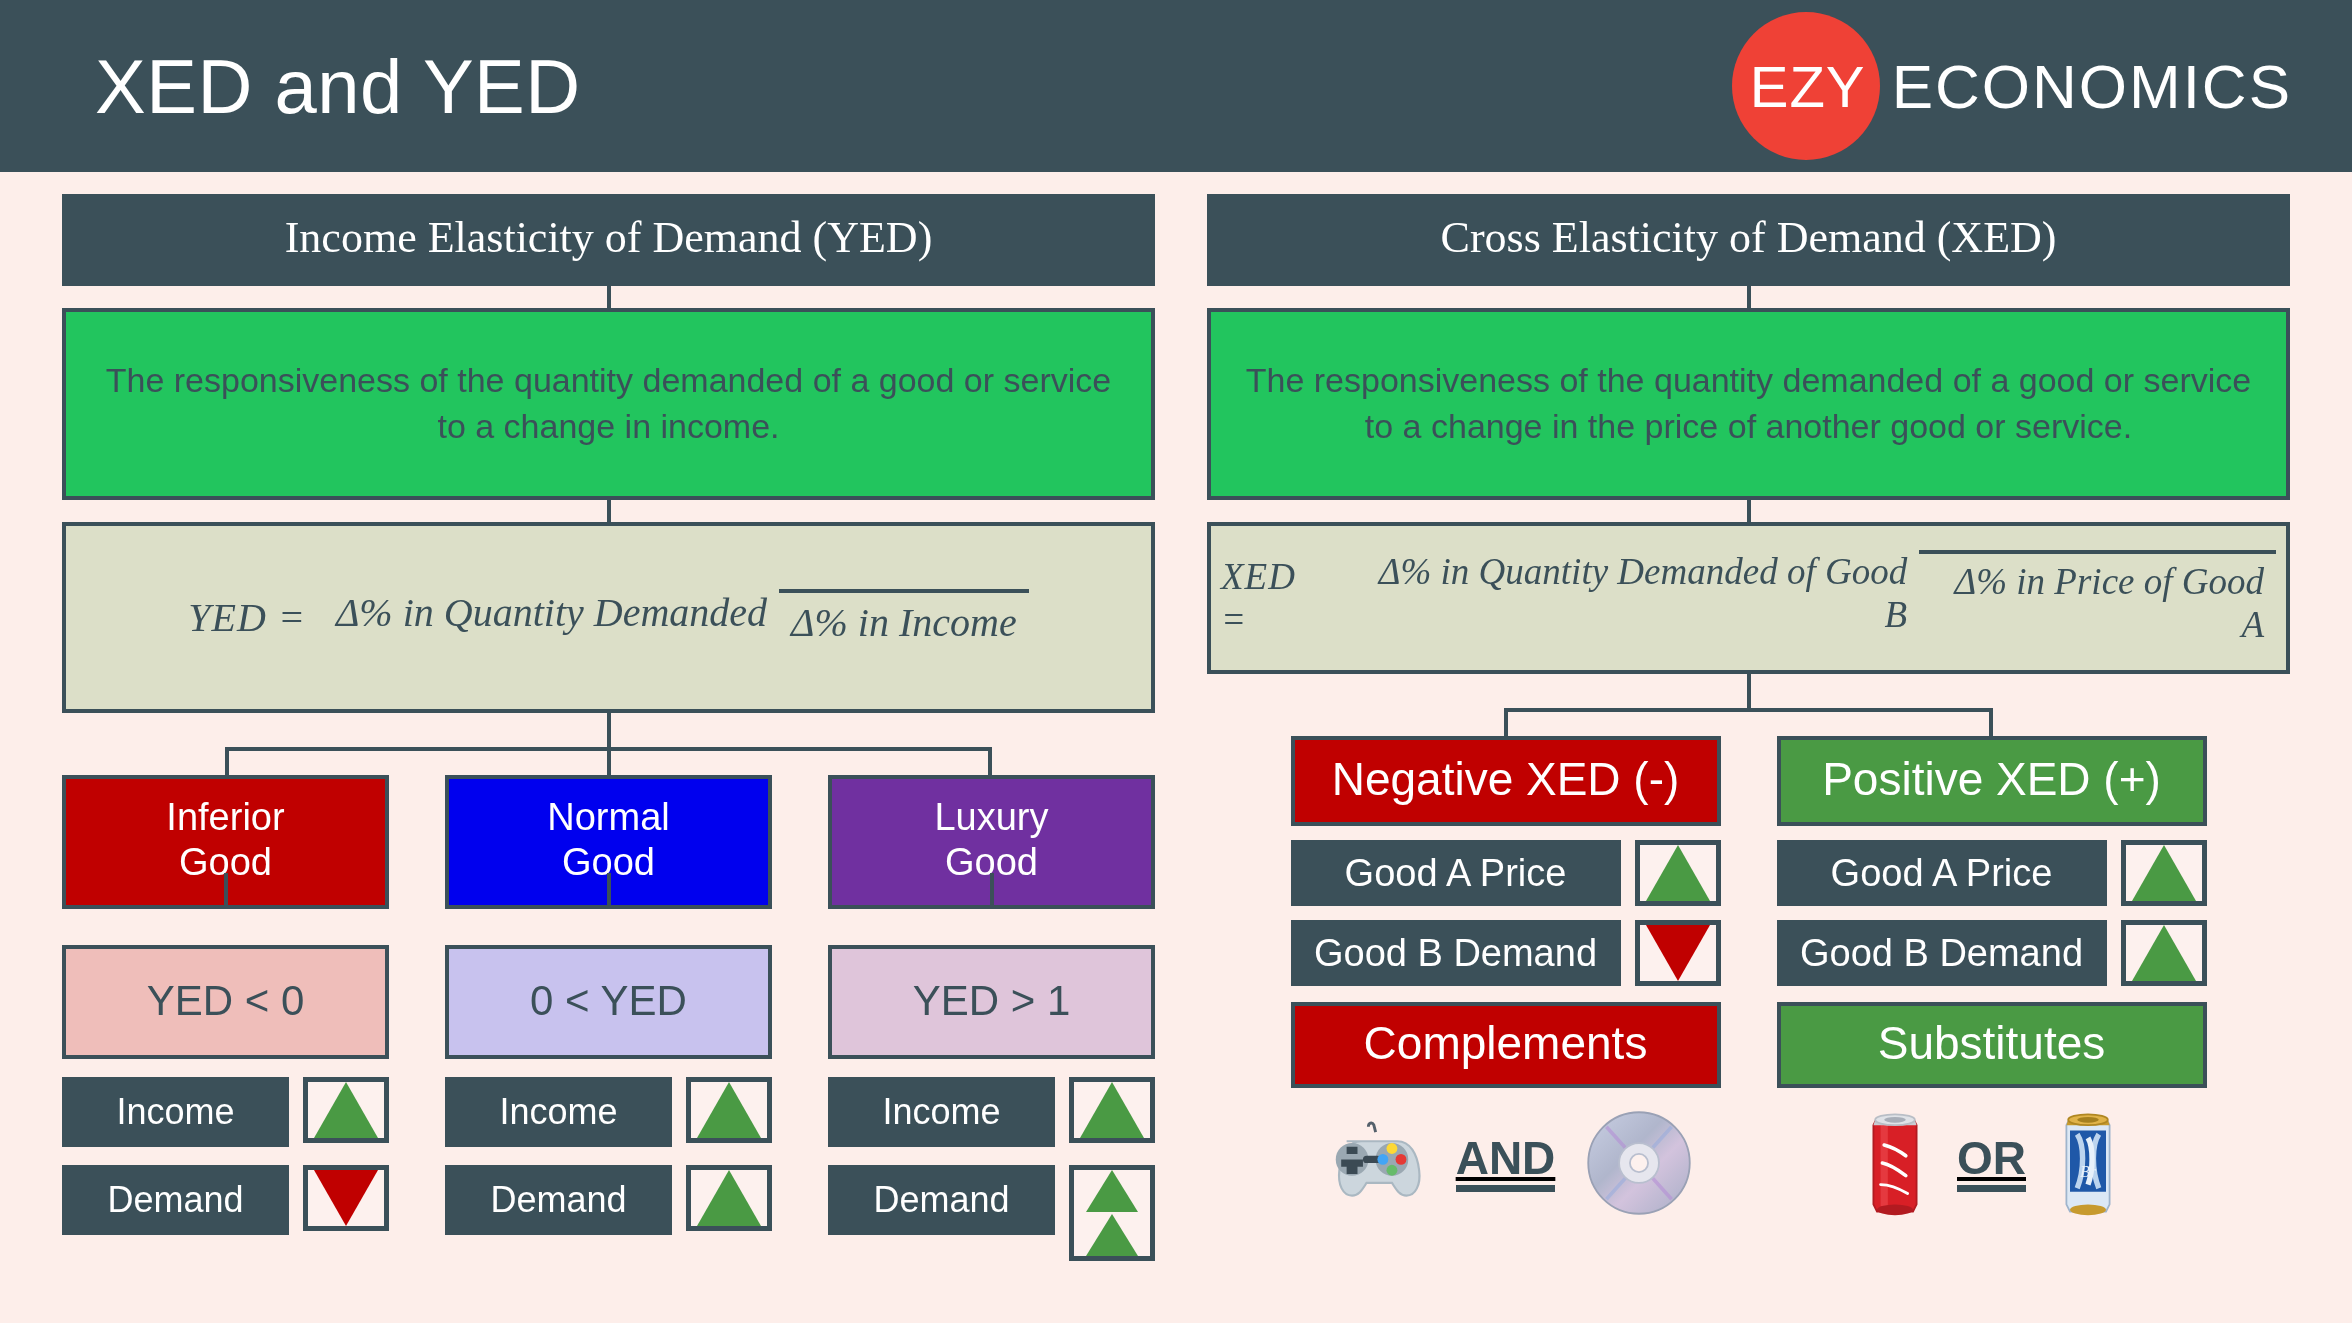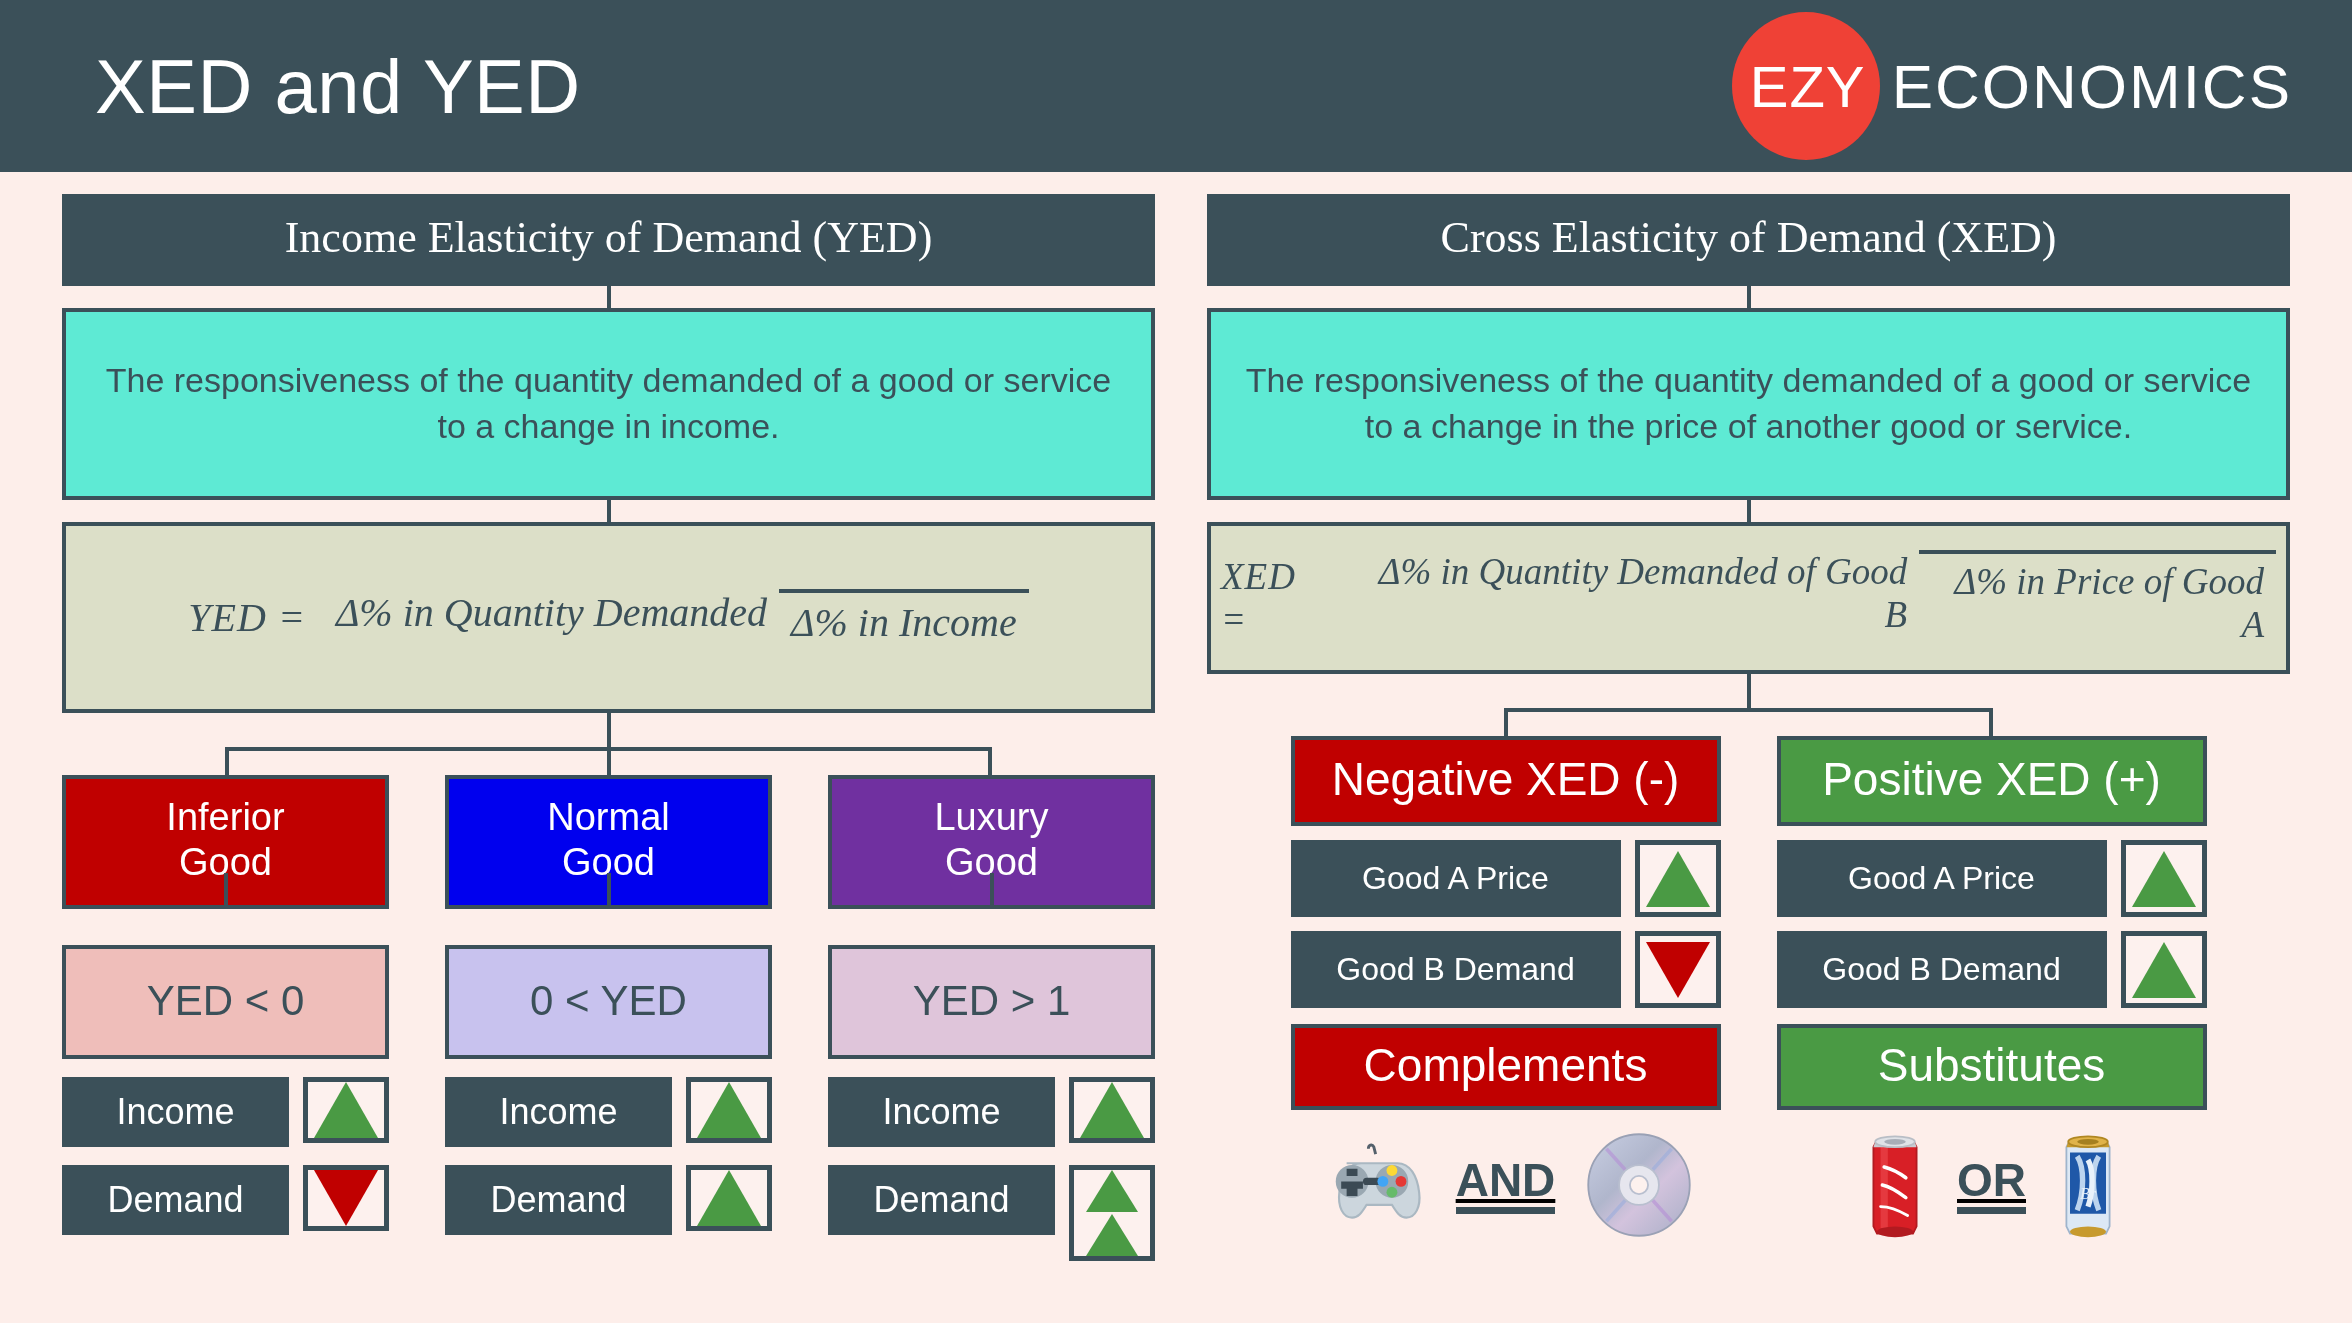--- a/index.html
+++ b/index.html
@@ -60,21 +60,21 @@
   .panel-title {
     background: #3b5059;
     color: #fff;
     font-size: 44px;
     text-align: center;
     padding: 22px 10px 26px;
     line-height: 1;
     font-family: Liberation Serif, serif;
   }
   .desc-box {
-    background: #5eead4;
+    background: #22c55e;
     border: 4px solid #3b5059;
     color: #3b5059;
     font-size: 34px;
     line-height: 1.35;
     text-align: center;
     padding: 24px 36px;
   }
   .desc-box.tall { padding: 20px 30px; }
   .formula-box {
     background: #dcdfc8;
@@ -164,24 +164,24 @@
   .xcard-head {
     border: 4px solid #3b5059;
     color: #fff;
     font-size: 46px;
     text-align: center;
     padding: 12px 6px 16px;
   }
   .x-kv { display: flex; gap: 14px; margin-top: 14px; align-items: stretch; }
   .x-label {
     background: #3b5059; color: #fff;
-    font-size: 32px;
+    font-size: 38px;
     flex: 1 1 auto;
     display: flex; align-items: center; justify-content: center;
-    padding: 20px 8px;
+    padding: 4px 8px;
   }
   .x-arrow { width: 86px; }
   .concl {
     border: 4px solid #3b5059;
     color: #fff;
     font-size: 46px;
     text-align: center;
     padding: 10px 6px 14px;
     margin-top: 16px;
   }

